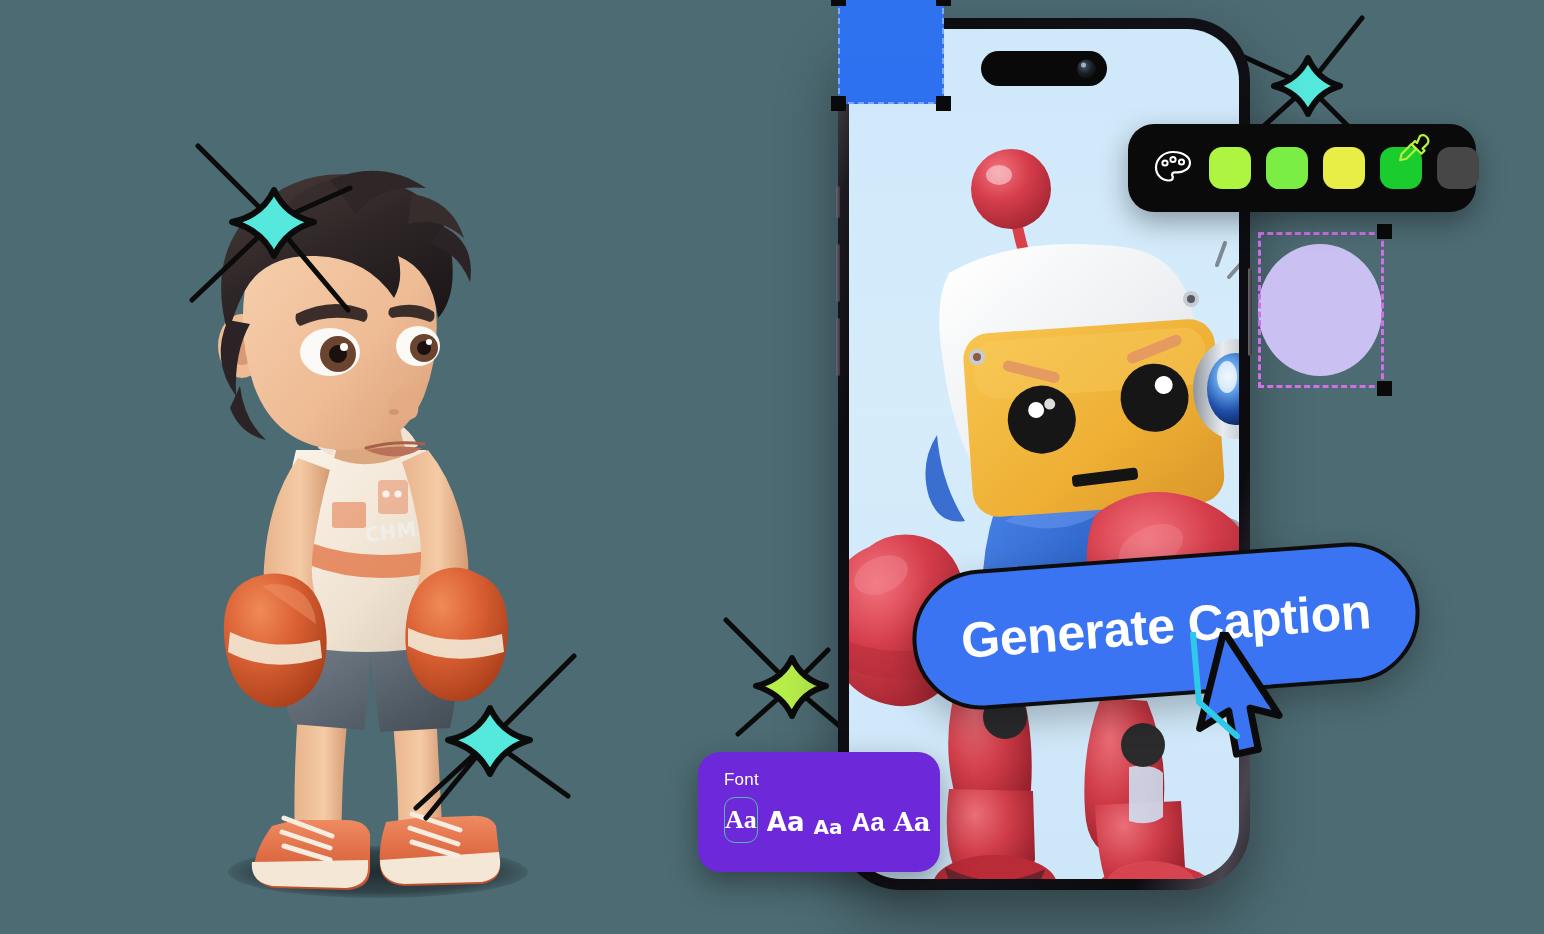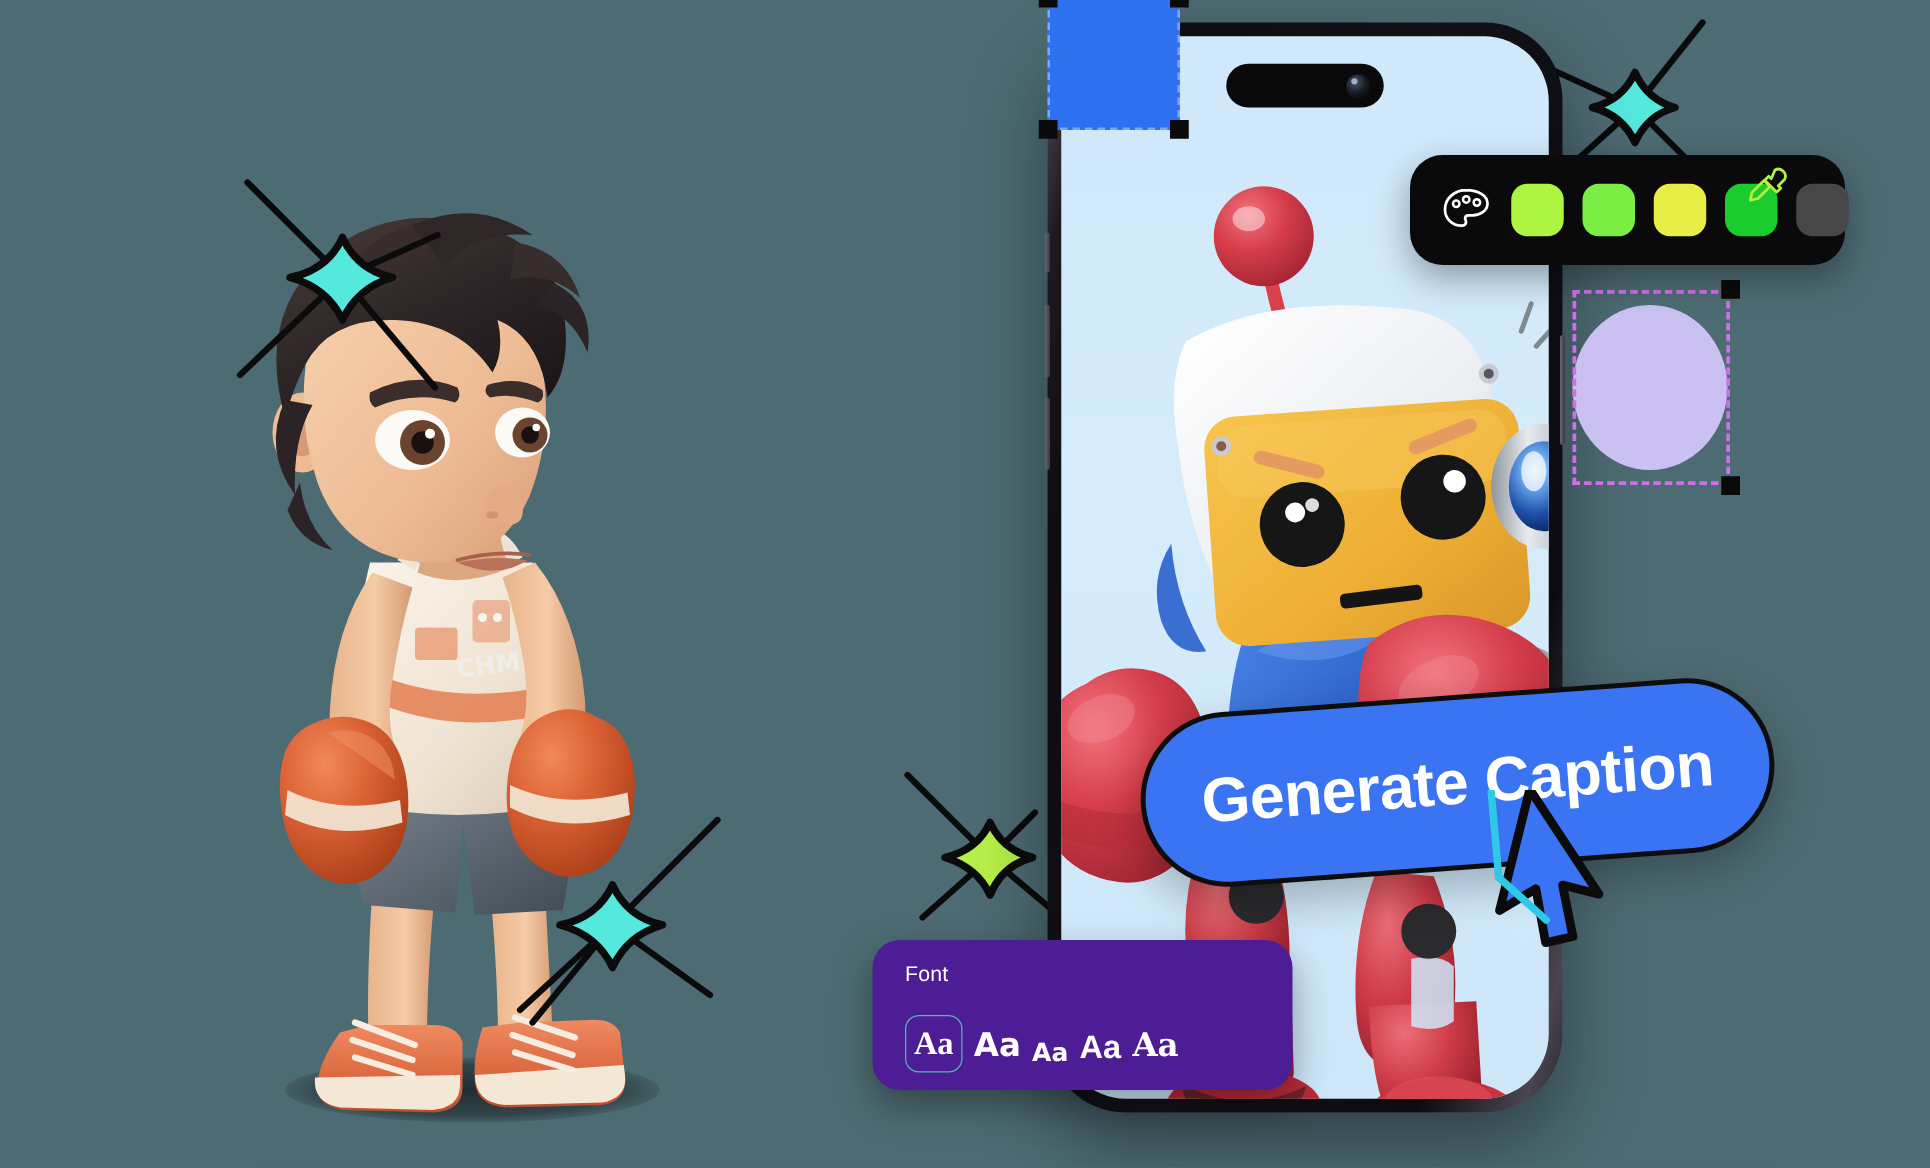--- a/index.html
+++ b/index.html
@@ -63,27 +63,27 @@
     background:#0a0a0a; border-radius:26px; z-index:20;
     display:flex; align-items:center; gap:15px; padding:0 24px;
     box-shadow:0 10px 28px rgba(0,0,0,.35);
   }
   .palette-icon { width:42px; height:42px; flex:0 0 42px; }
   .swatch { width:42px; height:42px; border-radius:13px; flex:0 0 42px; position:relative; }
   .dropper { position:absolute; left:16px; top:-16px; width:36px; height:36px; }
 
   
   .font-panel {
-    position:absolute; left:698px; top:752px; width:336px; height:120px;
-    background:#4c1d95; border-radius:22px; z-index:21;
+    position:absolute; left:698px; top:752px; width:242px; height:120px;
+    background:#6d28d9; border-radius:22px; z-index:21;
     padding:18px 20px 0 26px;
     box-shadow:0 12px 30px rgba(0,0,0,.35);
   }
   .font-label { color:#fff; font-size:17px; letter-spacing:.2px; }
-  .font-row { display:flex; align-items:flex-end; gap:9px; margin-top:22px; }
+  .font-row { display:flex; align-items:flex-end; gap:9px; margin-top:7px; }
   .font-chip {
     color:#fff; font-weight:700; line-height:1;
     display:flex; align-items:center; justify-content:center;
   }
   .font-chip.sel {
     width:46px; height:46px; border:1.6px solid #54b9ad; border-radius:11px;
     font-family:"Liberation Serif", serif; font-size:26px;
   }
   .fc2 { font-family:"DejaVu Sans", sans-serif; font-size:26px; padding-bottom:8px; }
   .fc3 { font-family:"DejaVu Sans", sans-serif; font-size:20px; padding-bottom:6px; font-weight:800;}

